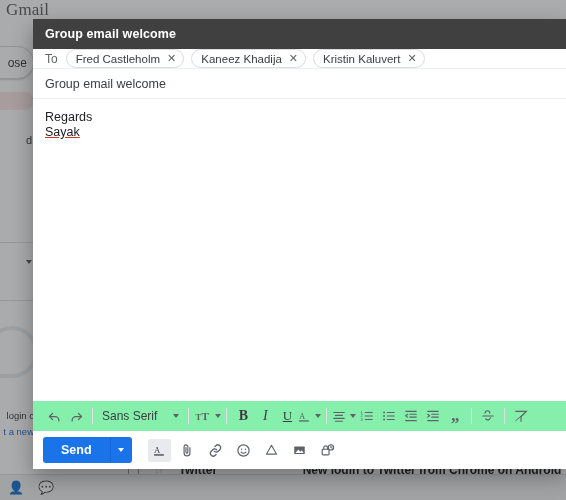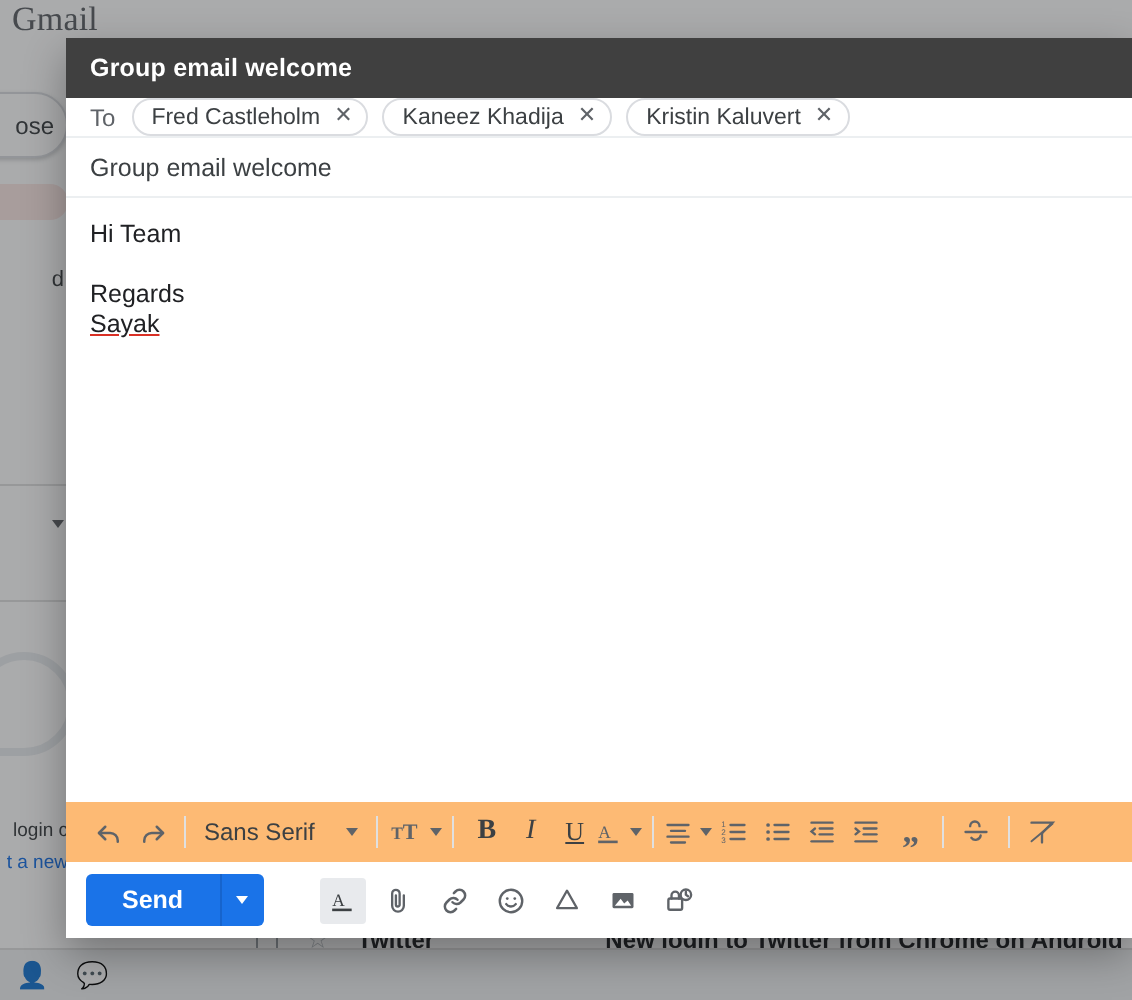--- a/index.html
+++ b/index.html
@@ -150,42 +150,42 @@
     text-decoration: underline;
     text-decoration-color: #d93025;
     text-decoration-style: solid;
   }
 
   
   .cmp-format-bar {
     flex: 0 0 30px; height: 30px;
     display: flex; align-items: center; gap: 0;
     padding: 0 10px;
-    background: #fdba74;
+    background: #86efac;
   }
   .tb {
     width: 22px; height: 22px; display: flex; align-items: center;
     justify-content: center; color: #5f6368; font-size: 13px;
     border-radius: 2px; flex: 0 0 auto;
   }
   .tb svg { display: block; }
   .tb-sep { width: 1px; height: 16px; background: #e0e0e0; margin: 0 5px; flex: 0 0 auto; }
   .tb-font {
     display: flex; align-items: center; gap: 16px;
     font-size: 12px; color: #3c4043; padding: 0 4px; height: 22px;
   }
   .caret {
     width: 0; height: 0; border-left: 3.5px solid transparent;
     border-right: 3.5px solid transparent; border-top: 4px solid #5f6368;
   }
 
   
   .cmp-send-bar {
     flex: 0 0 38px; height: 38px;
-    display: flex; align-items: center; padding: 0 10px; gap: 16px;
+    display: flex; align-items: center; padding: 0 10px; gap: 4px;
     background: #ffffff;
   }
   .send-group { display: flex; align-items: stretch; height: 26px; border-radius: 3px; overflow: hidden; }
   .send-btn {
     background: #1a73e8; color: #ffffff; font-size: 12.5px; font-weight: bold;
     padding: 0 18px; display: flex; align-items: center;
     border-right: 1px solid #1664cd;
   }
   .send-caret {
     background: #1a73e8; width: 21px; display: flex;
@@ -273,21 +273,20 @@
       <span>Kristin Kaluvert</span>
       <span class="chip-x">✕</span>
     </span>
   </div>
 
   <div class="cmp-row-subject">
     <span class="subject-text">Group email welcome</span>
   </div>
 
   <div class="cmp-body">
-    <div class="body-line">Hi Team</div>
     <div class="body-line tight">Regards</div>
     <div class="body-line tight"><span class="spell">Sayak</span></div>
   </div>
 
   <div class="cmp-format-bar">
 
     <span class="tb">
       <svg width="15" height="15" viewBox="0 0 24 24" fill="none" stroke="#5f6368" stroke-width="2" stroke-linecap="round" stroke-linejoin="round">
         <polyline points="9,7 4,12 9,17"></polyline>
           <path d="M4 12h9a6 6 0 0 1 6 6v1"></path>

